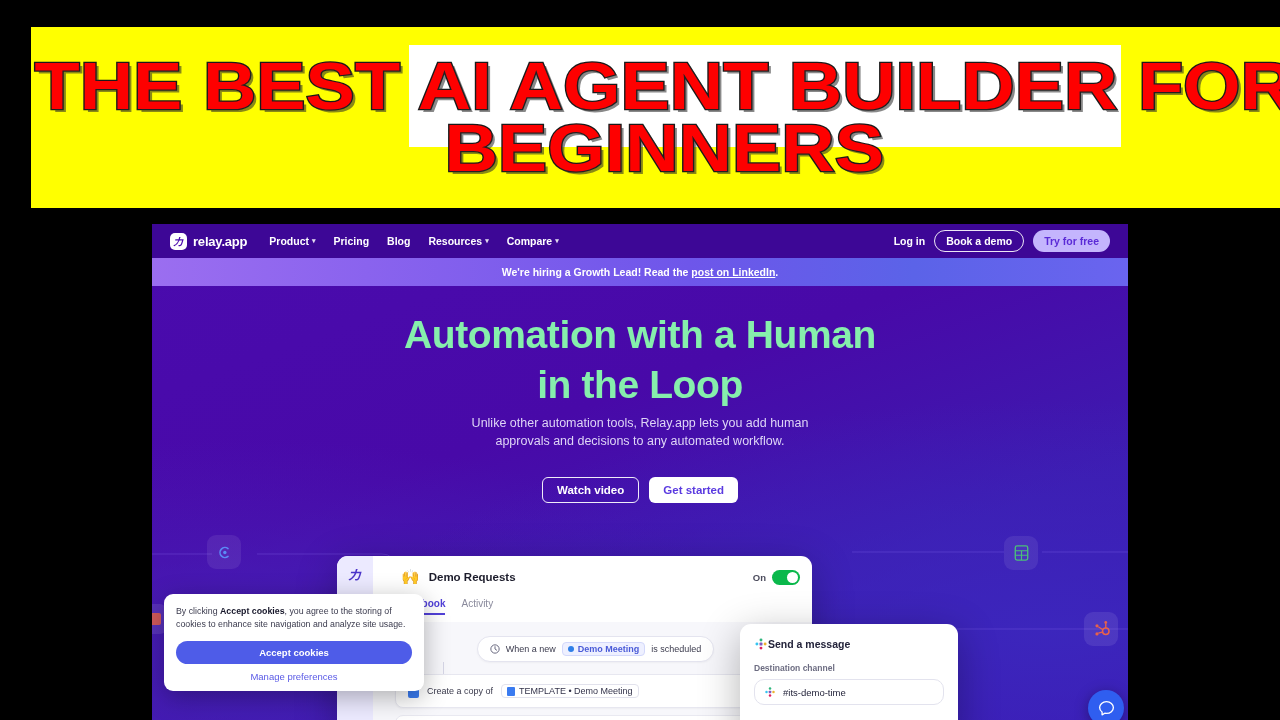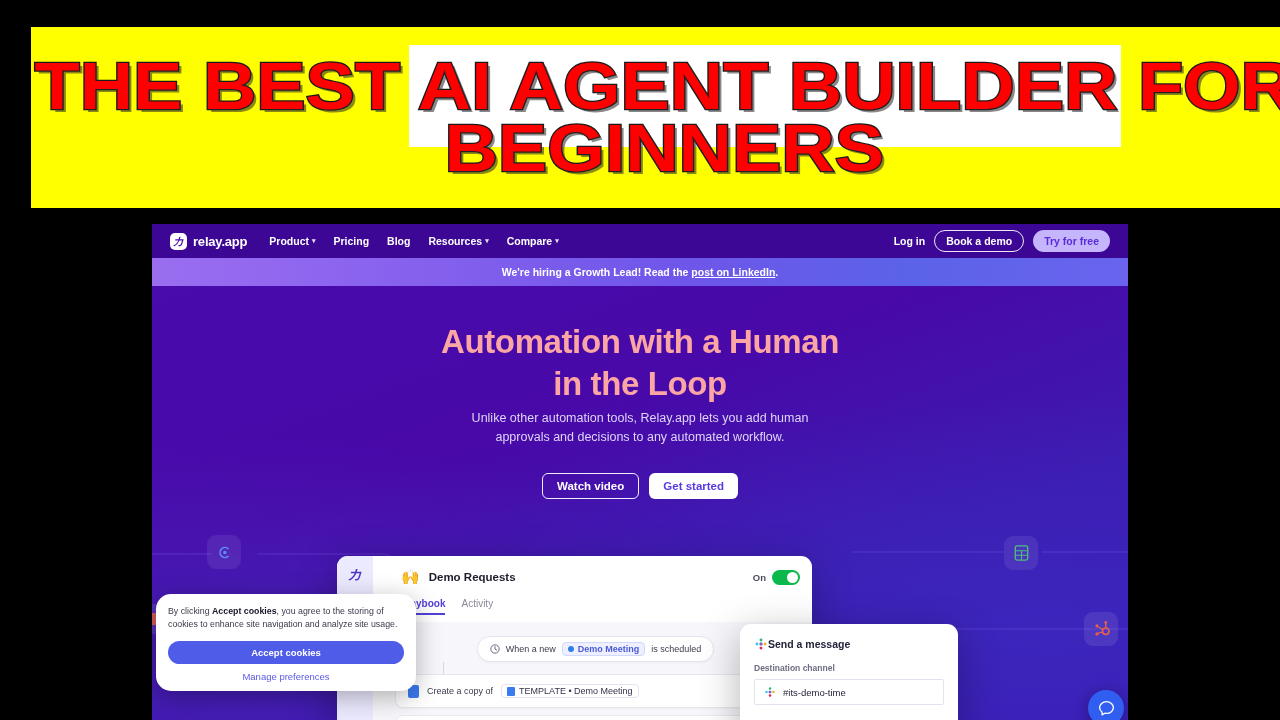--- a/index.html
+++ b/index.html
@@ -107,22 +107,22 @@
   .announce-text { color: #fff; font-size: 10.5px; font-weight: 600; }
   .announce-link { color: #fff; font-weight: 700; text-decoration: underline; }
 
   
   .hero {
     position: absolute; left: 0; top: 62px; width: 976px;
     display: flex; flex-direction: column; align-items: center;
     z-index: 3;
   }
   .hero-title {
-    color: #fca5a5; font-size: 33px; font-weight: bold; text-align: center;
-    line-height: 1.28; margin-top: 35px; letter-spacing: -0.4px;
+    color: #86efac; font-size: 39px; font-weight: bold; text-align: center;
+    line-height: 1.28; margin-top: 24px; letter-spacing: -0.4px;
   }
   .hero-sub {
     color: #dfd6f7; font-size: 12.5px; text-align: center;
     line-height: 1.45; margin-top: 4px;
   }
   .hero-cta { display: flex; gap: 10px; margin-top: 27px; }
   .cta-outline {
     border: 1.3px solid rgba(255,255,255,0.92); border-radius: 6px;
     color: #fff; font-size: 11.5px; font-weight: 700; padding: 6px 14px;
     background: transparent;
@@ -218,30 +218,30 @@
     position: absolute; left: 588px; top: 400px;
     width: 218px; height: 120px;
     background: #fff; border-radius: 11px 11px 0 0;
     box-shadow: 0 10px 40px rgba(0,0,0,0.3);
     z-index: 5; padding: 13px 14px;
   }
   .slack-head { display: flex; align-items: center; gap: 0; }
   .slack-title { font-size: 10.5px; font-weight: 600; color: #23233a; }
   .slack-label { font-size: 8.5px; color: #6d6d82; margin-top: 12px; font-weight: 600; }
   .slack-input {
-    margin-top: 6px; border: 1px solid #e3e3ee; border-radius: 2px;
+    margin-top: 6px; border: 1px solid #e3e3ee; border-radius: 10px;
     padding: 6px 9px; display: flex; align-items: center; gap: 7px;
     font-size: 9.5px; color: #23233a; background: #fff;
   }
 
   
   .cookie {
-    position: absolute; left: 4px; top: 370px;
+    position: absolute; left: 12px; top: 370px;
     width: 260px; height: 97px;
-    background: #fff; border-radius: 15px;
+    background: #fff; border-radius: 9px;
     box-shadow: 0 6px 26px rgba(0,0,0,0.3);
     padding: 11px 12px; z-index: 9;
   }
   .cookie-text { font-size: 8.8px; color: #3a3a4d; line-height: 1.5; }
   .cookie-text b { color: #17172a; }
   .cookie-accept {
     margin-top: 10px; width: 100%; background: #4e5ce8;
     border: none; border-radius: 15px; color: #fff;
     font-size: 9.5px; font-weight: 600; padding: 6px 0; text-align: center;
   }

